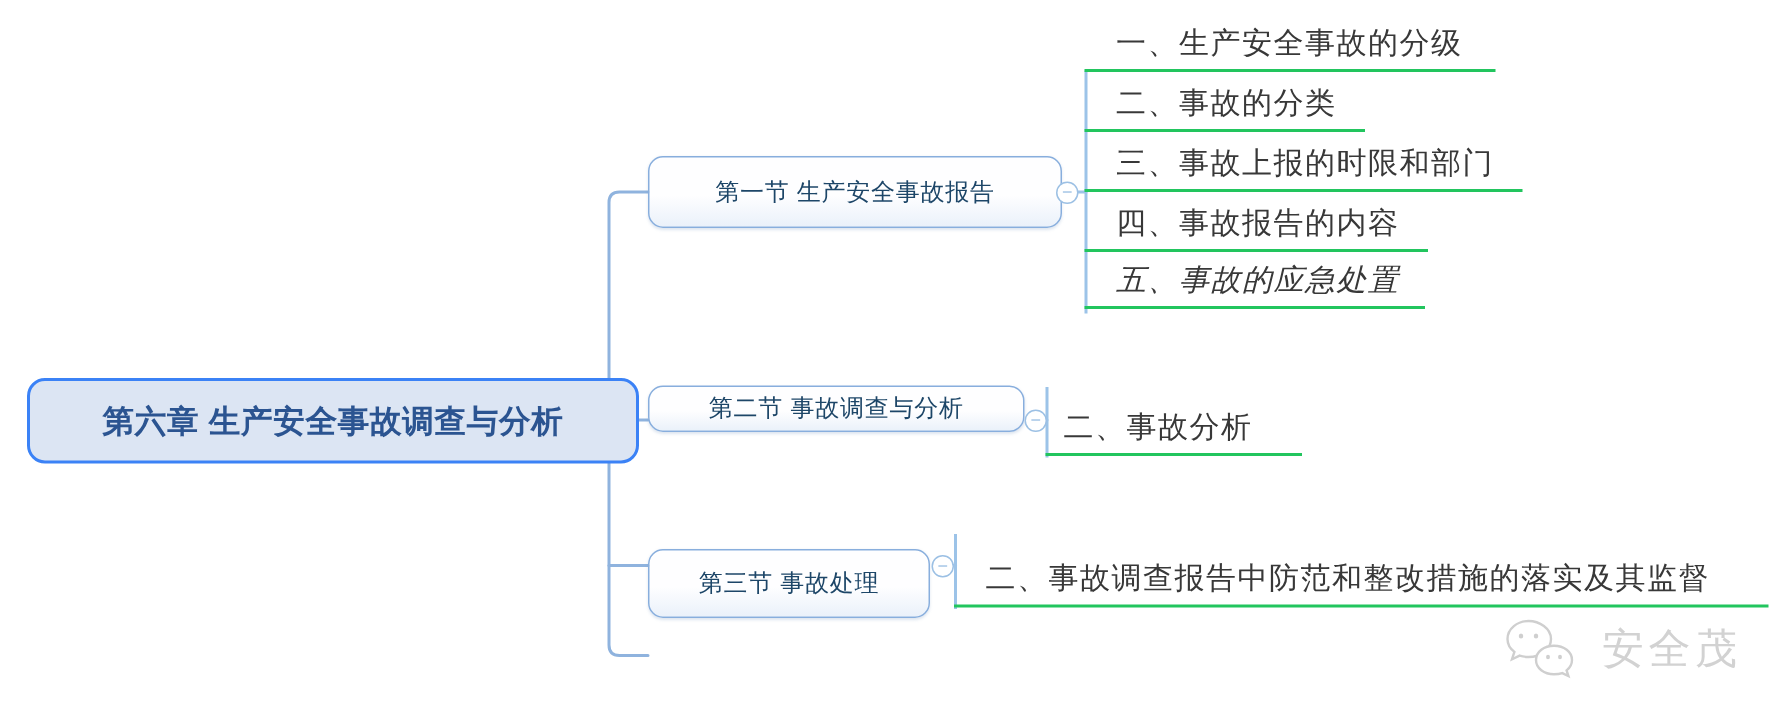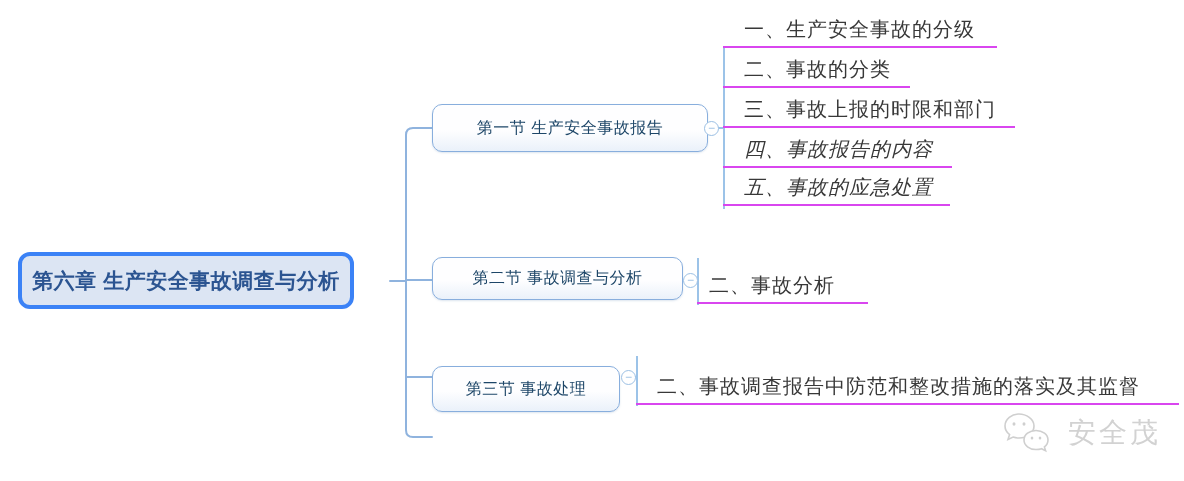--- a/index.html
+++ b/index.html
@@ -7,73 +7,73 @@
     position:relative;
     width:1184px;height:481px;
     background:#ffffff;
     font-family:"Liberation Sans","DejaVu Sans",sans-serif;
     overflow:hidden;
   }
   svg.connectors{position:absolute;left:0;top:0;z-index:0;}
 
   
   .root-node{
-    position:absolute;left:18px;top:252px;width:336px;height:57px;
+    position:absolute;left:18px;top:252px;width:408px;height:57px;
     box-sizing:border-box;
     background:#dce5f3;
-    border:4px solid #3b82f6;
+    border:2px solid #3b82f6;
     border-radius:12px;
     display:flex;align-items:center;justify-content:center;
     font-size:21px;font-weight:bold;color:#2b5491;
     letter-spacing:0.5px;
     z-index:2;
   }
 
   
   .section-node{
     position:absolute;box-sizing:border-box;
     background:linear-gradient(180deg,#fefeff 55%,#eaf1fa 100%);
     border:1.5px solid #88aedd;
     border-radius:10px;
     display:flex;align-items:center;justify-content:center;
     font-size:16px;color:#1d4668;
     letter-spacing:0.5px;
     z-index:2;
     box-shadow:0 1px 2px rgba(120,150,190,0.25);
   }
   .s1{left:432px;top:104px;width:276px;height:48px;}
-  .s2{left:432px;top:257px;width:251px;height:43px;}
+  .s2{left:432px;top:257px;width:251px;height:31px;}
   .s3{left:432px;top:366px;width:188px;height:46px;}
   .s4{left:432px;top:414px;width:321px;height:46px;}
 
   
   .toggle{
     position:absolute;width:15px;height:15px;box-sizing:border-box;
     border:1px solid #9cc0e4;border-radius:50%;
     background:#fff;color:#9cc0e4;
     font-size:12px;line-height:12px;text-align:center;
     z-index:3;cursor:pointer;
   }
   .t1{left:704px;top:121px;}
   .t2{left:683px;top:273px;}
   .t3{left:621px;top:370px;}
 
   
   .child{
     position:absolute;box-sizing:border-box;height:34px;
-    border-bottom:2px solid #d946ef;
+    border-bottom:2px solid #22c55e;
     padding-left:21px;line-height:31px;
     font-size:20px;color:#383838;
     white-space:nowrap;letter-spacing:1px;
     z-index:2;
   }
   .c11{left:723px;top:14px;width:274px;}
   .c12{left:723px;top:54px;width:187px;}
   .c13{left:723px;top:94px;width:292px;}
-  .c14{left:723px;top:134px;width:229px;font-style:italic;}
+  .c14{left:723px;top:134px;width:229px;}
   .c15{left:723px;top:172px;width:227px;font-style:italic;}
   .c21{left:697px;top:225px;width:170px;}
   .c22{left:697px;top:270px;width:171px;padding-left:12px;}
   .c31{left:636px;top:323px;width:278px;}
   .c32{left:636px;top:371px;width:543px;}
 
   
   .bracket{position:absolute;width:2px;background:#9cc3e8;z-index:1;}
   .b1{left:723px;top:47px;height:162px;}
   .b2{left:697px;top:258px;height:47px;}

